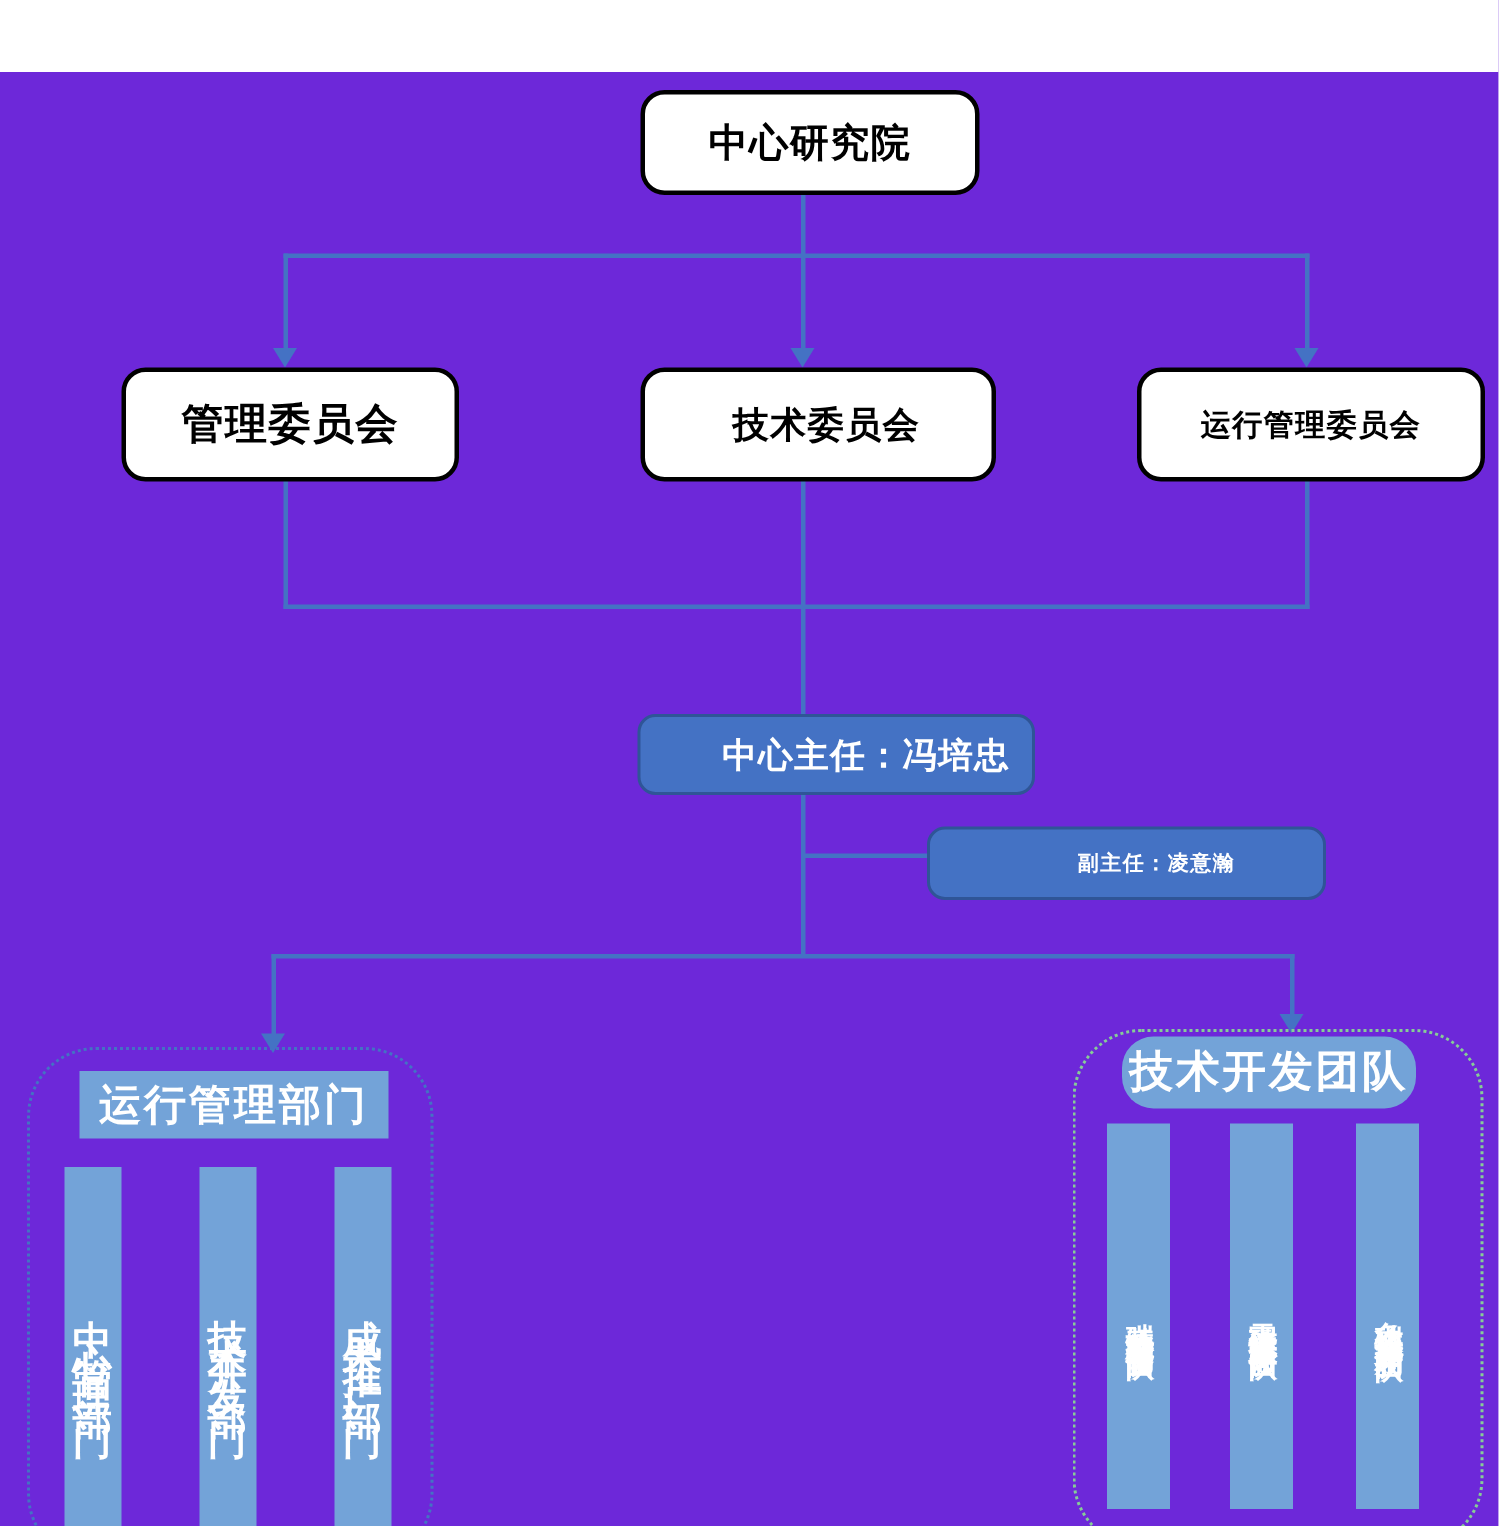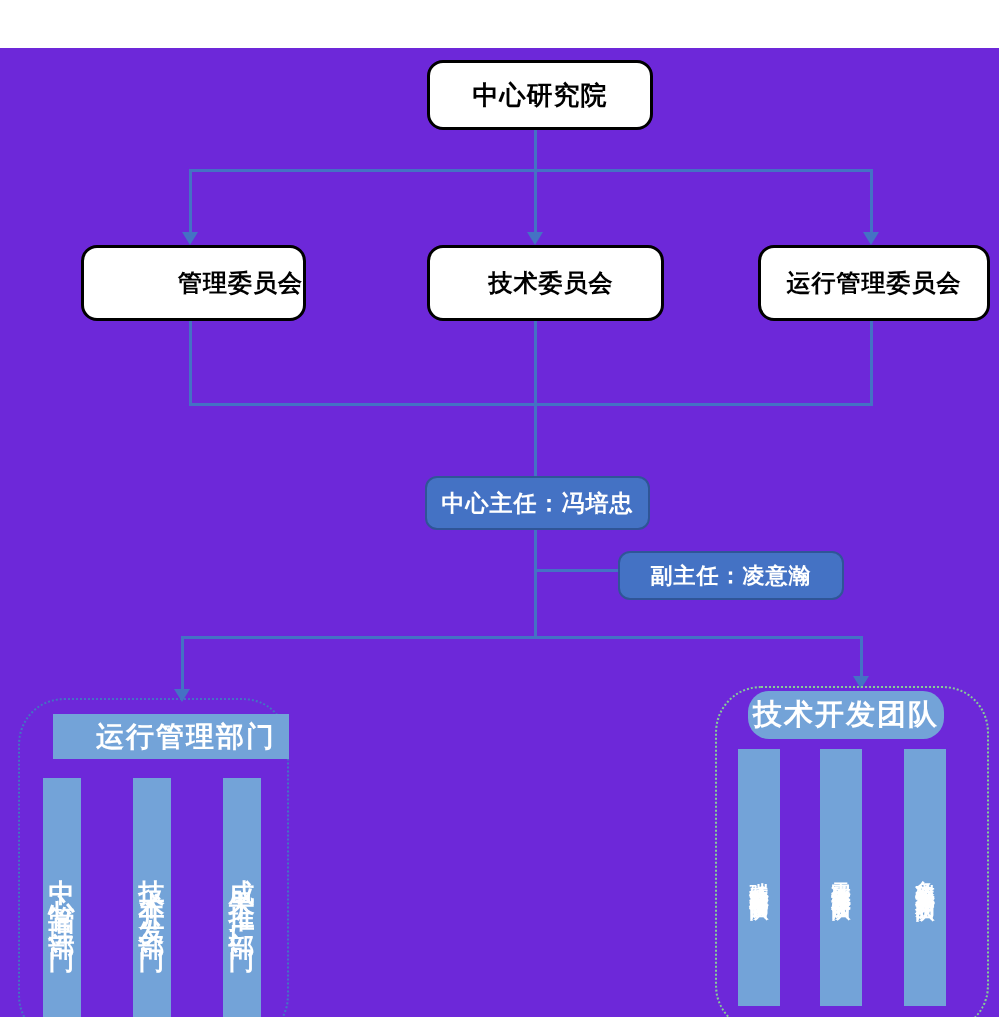--- a/index.html
+++ b/index.html
@@ -14,21 +14,21 @@
   .vline{position:absolute;width:3px;background:var(--connector);}
   .hline{position:absolute;height:3px;background:var(--connector);}
   .arrowhead{position:absolute;width:0;height:0;
     border-left:8px solid transparent;border-right:8px solid transparent;
     border-top:13px solid var(--connector);}
   .node{position:absolute;display:flex;align-items:center;justify-content:center;
     background:var(--node-fill);border:3px solid var(--node-border);border-radius:16px;
     font-weight:bold;color:#000;letter-spacing:1px;}
   .leader{position:absolute;display:flex;align-items:center;justify-content:center;
     background:var(--leader-fill);border:2px solid var(--leader-border);border-radius:12px;
-    color:#fff;font-weight:bold;letter-spacing:1px;}
+    color:#fff;font-weight:bold;letter-spacing:1px;padding-left:40px;}
   .group{position:absolute;border-radius:46px;background:transparent;}
   .group-left{border:2px dotted var(--left-dash);}
   .group-right{border:2px dotted var(--right-dash);}
   .group-header{position:absolute;display:flex;align-items:center;justify-content:center;
     background:var(--light-fill);color:#fff;font-weight:bold;letter-spacing:2px;}
   .vcol{position:absolute;background:var(--light-fill);color:#fff;font-weight:bold;
     writing-mode:vertical-rl;text-orientation:upright;text-align:center;box-sizing:border-box;}
   .vcol-left{width:38px;line-height:38px;font-size:26px;letter-spacing:13px;}
   .vcol-right{width:42px;line-height:42px;font-size:19px;letter-spacing:2px;}
 </style>
@@ -55,39 +55,39 @@
   <div class="hline" style="left:181px;top:588px;width:682px;"></div>
   <div class="vline" style="left:181px;top:588px;height:54px;"></div>
   <div class="vline" style="left:860px;top:588px;height:41px;"></div>
   <div class="arrowhead" style="left:174px;top:641px;"></div>
   <div class="arrowhead" style="left:853px;top:628px;"></div>
 
   <div class="node" style="left:427px;top:12px;width:220px;height:64px;font-size:26px;">
     <span>中心研究院</span>
   </div>
 
-  <div class="node" style="left:81px;top:197px;width:219px;height:70px;font-size:24px;justify-content:flex-end;">
+  <div class="node" style="left:81px;top:197px;width:219px;height:70px;font-size:28px;">
     <span>管理委员会</span>
   </div>
   <div class="node" style="left:427px;top:197px;width:220px;height:70px;font-size:24px;padding-left:11px;">
     <span>技术委员会</span>
   </div>
-  <div class="node" style="left:758px;top:197px;width:226px;height:70px;font-size:24px;">
+  <div class="node" style="left:758px;top:197px;width:226px;height:70px;font-size:20px;">
     <span>运行管理委员会</span>
   </div>
 
   <div class="leader" style="left:425px;top:428px;width:221px;height:50px;font-size:23px;">
     <span>中心主任：冯培忠</span>
   </div>
-  <div class="leader" style="left:618px;top:503px;width:222px;height:45px;font-size:22px;">
+  <div class="leader" style="left:618px;top:503px;width:222px;height:45px;font-size:14px;">
     <span>副主任：凌意瀚</span>
   </div>
 
   <div class="group group-left" style="left:18px;top:650px;width:267px;height:340px;"></div>
-  <div class="group-header" style="left:53px;top:666px;width:206px;height:45px;font-size:28px;padding-left:30px;">
+  <div class="group-header" style="left:53px;top:666px;width:206px;height:45px;font-size:28px;">
     <span>运行管理部门</span>
   </div>
   <div class="vcol vcol-left" style="left:43px;top:730px;height:240px;">中心管理部门</div>
   <div class="vcol vcol-left" style="left:133px;top:730px;height:240px;">技术开发部门</div>
   <div class="vcol vcol-left" style="left:223px;top:730px;height:240px;">成果推广部门</div>
 
   <div class="group group-right" style="left:715px;top:638px;width:270px;height:342px;"></div>
   <div class="group-header" style="left:748px;top:643px;width:196px;height:48px;font-size:29px;border-radius:21px;">
     <span>技术开发团队</span>
   </div>

